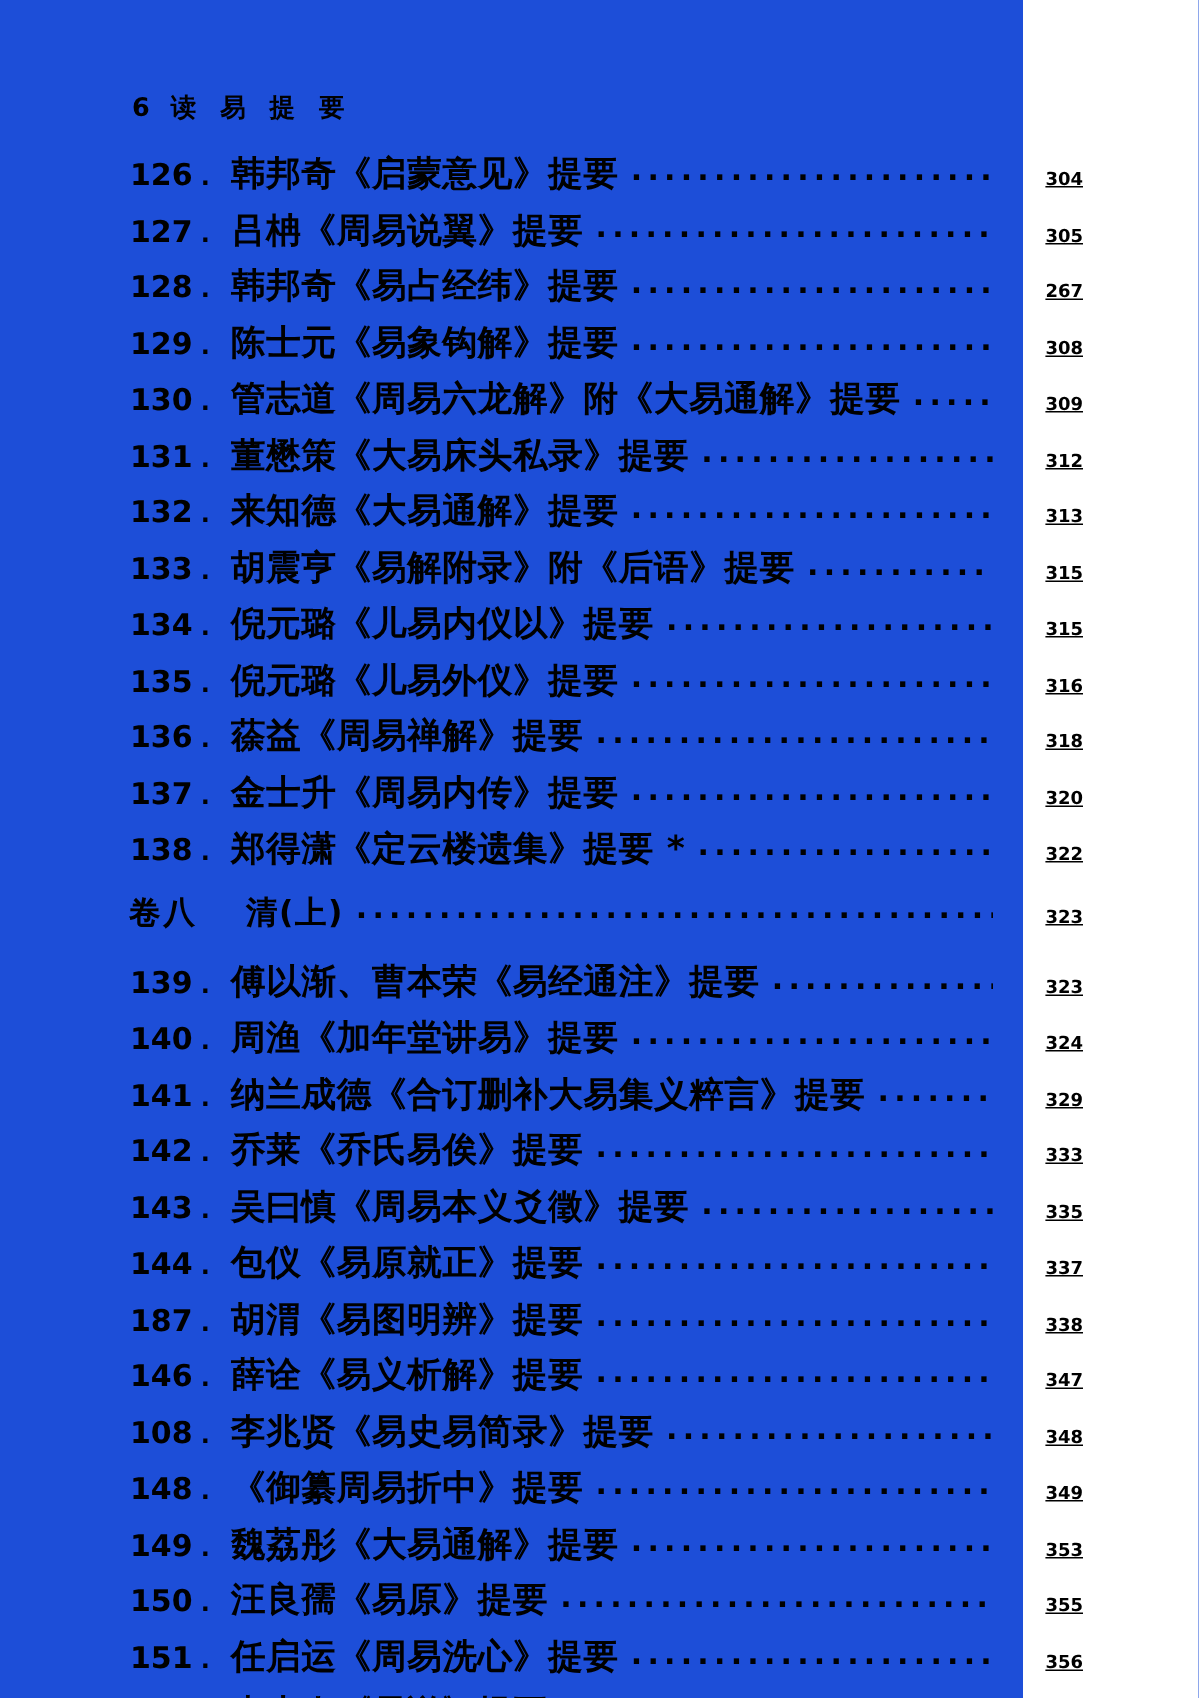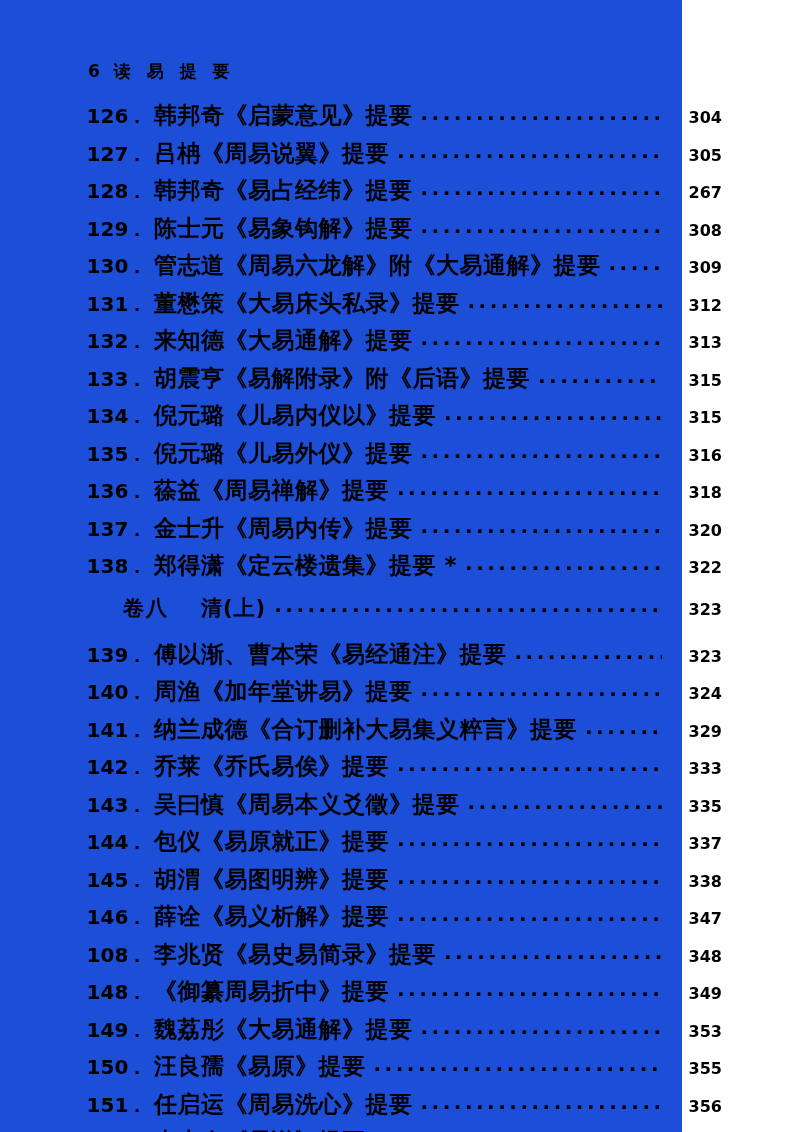--- a/index.html
+++ b/index.html
@@ -76,40 +76,40 @@
     line-height: 1;
     margin: 0 8px;
     position: relative;
     top: -3px;
     letter-spacing: 3.5px;
     color: #000;
   }
   .page-no {
     width: 52px;
     text-align: right;
-    font-size: 16px;
-    font-weight: bold;
-    flex: none;
+    font-size: 12px;
+    font-weight: bold;
+    flex: none;
+    text-decoration: underline;
   }
   
   .vol-row {
     display: flex;
     align-items: baseline;
     height: 45px;
     white-space: nowrap;
     padding-top: 6px;
   }
   .vol-label {
     width: 78px;
     font-size: 21px;
     font-weight: bold;
     flex: none;
     letter-spacing: 2px;
     padding-left: 4px;
-    margin-left: 37px;
   }
   .vol-name {
     font-size: 21px;
     font-weight: bold;
     flex: none;
     letter-spacing: 1px;
     text-align: right;
   }
 </style>
 </head>
@@ -236,21 +236,21 @@
         <span class="leader">..........................................................................................</span>
         <span class="page-no">335</span>
       </div>
       <div class="toc-row">
         <span class="num"><span>144</span><span class="dot"> .</span></span>
         <span class="entry-title">包仪《易原就正》提要</span>
         <span class="leader">..........................................................................................</span>
         <span class="page-no">337</span>
       </div>
       <div class="toc-row">
-        <span class="num"><span>145</span><span class="dot"> .</span></span>
+        <span class="num"><span>187</span><span class="dot"> .</span></span>
         <span class="entry-title">胡渭《易图明辨》提要</span>
         <span class="leader">..........................................................................................</span>
         <span class="page-no">338</span>
       </div>
       <div class="toc-row">
         <span class="num"><span>146</span><span class="dot"> .</span></span>
         <span class="entry-title">薛诠《易义析解》提要</span>
         <span class="leader">..........................................................................................</span>
         <span class="page-no">347</span>
       </div>

